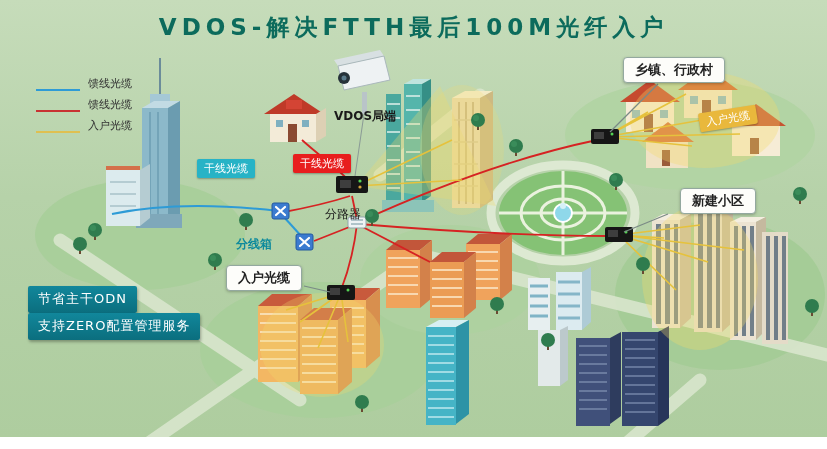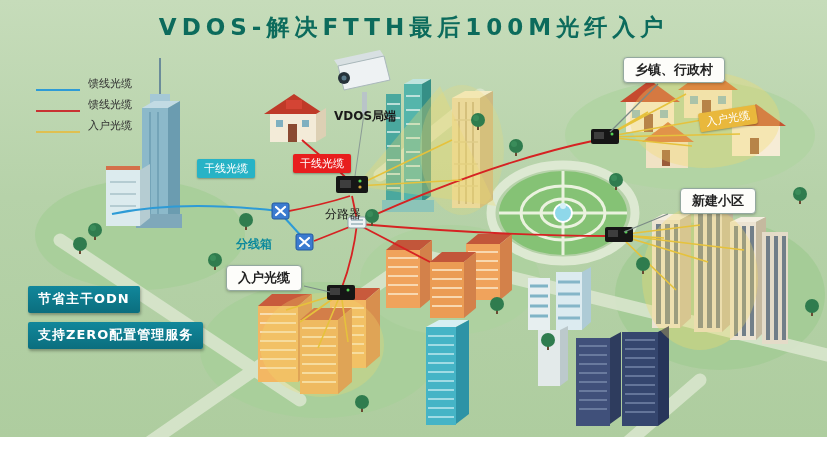--- a/index.html
+++ b/index.html
@@ -26,21 +26,21 @@
   .lbl-splitter{left:325px;top:206px;}
   .lbl-distbox{left:236px;top:236px;color:#0d8a9c;font-weight:bold;}
   .callout{position:absolute;background:#fdfdfa;border:1px solid #93a89f;border-radius:4px;
            padding:3px 11px;font-size:13px;font-weight:bold;color:#222;z-index:3;
            box-shadow:0 1px 3px rgba(0,0,0,.25);white-space:nowrap;}
   .callout-township{left:623px;top:57px;}
   .callout-new{left:680px;top:188px;}
   .callout-exist{left:226px;top:265px;}
   .features{position:absolute;left:28px;top:286px;z-index:3;}
   .feature-box{background:linear-gradient(180deg,#11879b,#0b6e7e);color:#fff;font-size:13px;
-               font-weight:bold;padding:4px 10px 5px;margin-bottom:9px;border-radius:2px;
+               font-weight:normal;padding:4px 10px 5px;border-radius:2px;
                width:fit-content;letter-spacing:1px;box-shadow:1px 2px 3px rgba(0,0,0,.3);
                white-space:nowrap;}
 </style>
 </head>
 <body>
 
 <div class="stage">
 
 <svg class="scene" viewBox="0 0 827 449" width="827" height="449" xmlns="http://www.w3.org/2000/svg">
 

